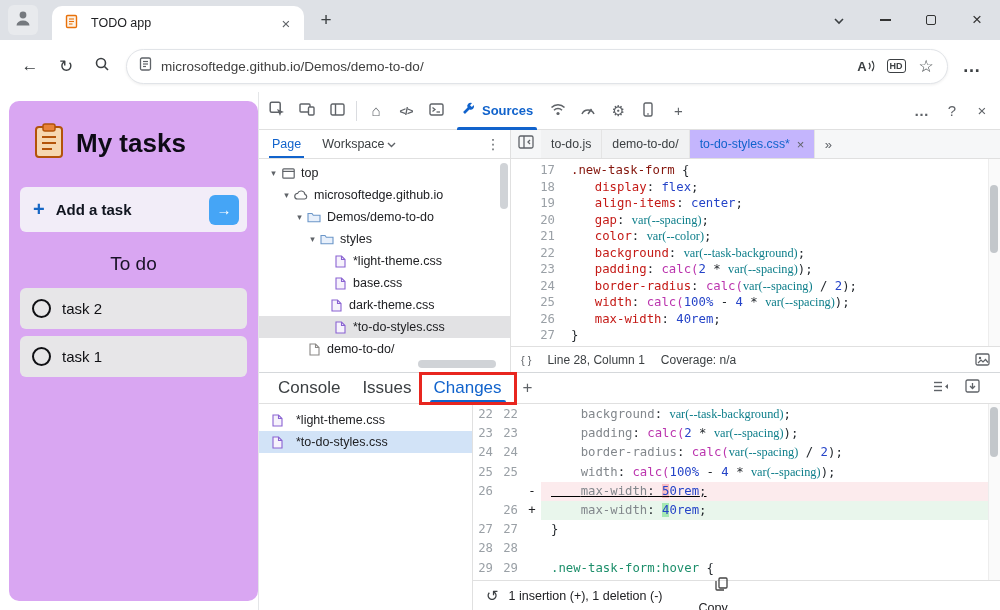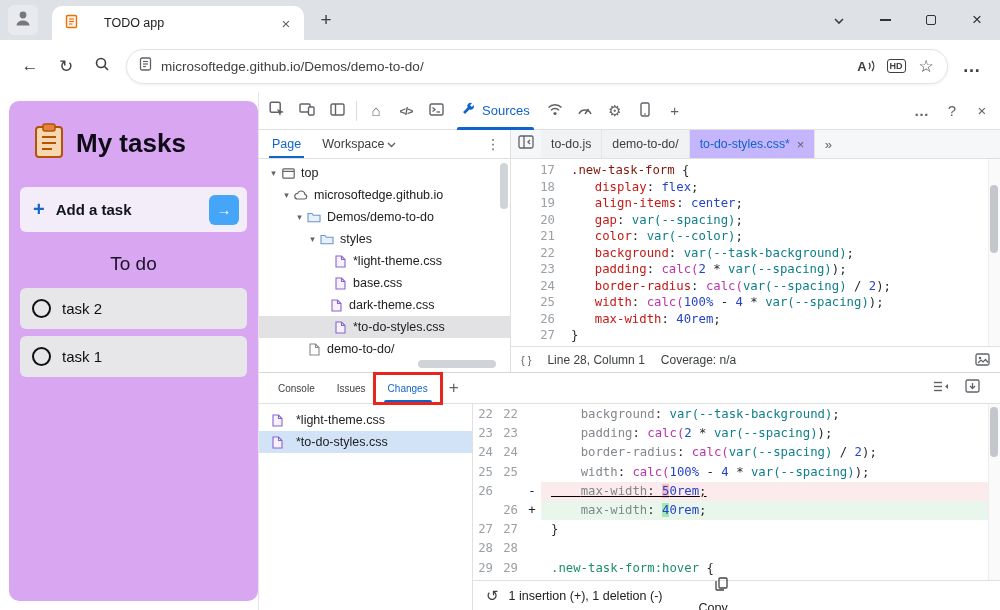--- a/index.html
+++ b/index.html
@@ -5,21 +5,21 @@
   * { box-sizing: border-box; margin: 0; padding: 0; }
   html,body { width:1000px; height:610px; }
   body { font-family:"Liberation Sans", sans-serif; cursor:default; overflow:hidden; background:#fff; }
   .screen { position:relative; width:1000px; height:610px; box-shadow: inset 0 0 0 1px #a8abaf; display:flex; flex-direction:column; }
   :root { --accent:#1163cc; --gicon:#5f6368; --border:#e0e0e0; }
 
   
   .tabstrip { height:40px; min-height:40px; background:#dee1e6; display:flex; align-items:center; padding-left:8px; }
   .profile-btn { width:30px; height:30px; border-radius:6px; background:#e8eaed; display:flex; align-items:center; justify-content:center; margin-right:14px; }
   .btab { align-self:flex-end; width:252px; height:34px; background:#fff; border-radius:10px 10px 0 0; display:flex; align-items:center; padding:0 8px 0 12px; }
-  .btab-title { flex:1; font-size:12.5px; color:#202124; margin-left:25px; white-space:nowrap; overflow:hidden; }
+  .btab-title { flex:1; font-size:12.5px; color:#202124; margin-left:12px; white-space:nowrap; overflow:hidden; }
   .btab-x { width:20px; height:20px; display:flex; align-items:center; justify-content:center; font-size:15px; color:#5f6368; border-radius:4px; }
   .newtab { width:28px; height:28px; display:flex; align-items:center; justify-content:center; font-size:19px; color:#3c4043; margin-left:8px; }
   .ts-spacer { flex:1; }
   .winctl { width:46px; height:40px; display:flex; align-items:center; justify-content:center; color:#333; font-size:16px; }
   .min-bar { width:11px; height:1.6px; background:#333; display:inline-block; }
   .max-box { width:10px; height:10px; border:1.4px solid #333; border-radius:2px; display:inline-block; }
   .close-x { font-size:17px; }
 
   
   .addrbar { height:52px; min-height:52px; background:#fff; display:flex; align-items:center; padding:0 10px 0 12px; }
@@ -48,21 +48,21 @@
   .task { height:41px; background:#e7e6e8; border-radius:6px; display:flex; align-items:center; padding:0 12px; margin-bottom:7px; }
   .task-circle { width:19px; height:19px; border:2.5px solid #101014; border-radius:50%; margin-right:11px; flex:none; background:transparent; }
   .task-label { font-size:15px; color:#101014; }
 
   
   .devtools { flex:1; min-width:0; display:flex; flex-direction:column; border-left:1px solid #e4e6e8; background:#fff; }
   .dt-toolbar { height:38px; min-height:38px; border-bottom:1px solid var(--border); display:flex; align-items:center; padding:0 3px; }
   .ticonbtn { width:30px; height:34px; display:flex; align-items:center; justify-content:center; color:var(--gicon); font-size:15px; flex:none; }
   .code-glyph { font-size:11px; font-weight:bold; letter-spacing:-1px; }
   .tsep { width:1px; height:20px; background:#dadce0; margin:0 4px; flex:none; }
-  .sources-tab { height:38px; display:flex; align-items:center; gap:6px; padding:0 10px; position:relative; flex:none; }
+  .sources-tab { height:38px; display:flex; align-items:center; gap:6px; padding:0 10px; position:relative; flex:none;font-weight:bold; }
   .sources-tab .lbl { font-size:13px; color:var(--accent); }
   .sources-tab::after { content:""; position:absolute; left:6px; right:6px; bottom:0; height:3px; background:var(--accent); border-radius:2px 2px 0 0; }
   .dt-right { margin-left:auto; display:flex; }
 
   .dt-main { flex:1; display:flex; min-height:0; overflow:hidden; }
   .dt-sidebar { width:252px; min-width:252px; border-right:1px solid var(--border); display:flex; flex-direction:column; }
   .sb-tabs { height:29px; min-height:29px; border-bottom:1px solid var(--border); display:flex; align-items:center; padding:0 10px; font-size:12.5px; color:#3c4043; }
   .page-tab { color:var(--accent); position:relative; height:100%; display:flex; align-items:center; padding:0 3px; }
   .page-tab::after { content:""; position:absolute; left:0; right:0; bottom:0; height:2.5px; background:var(--accent); }
   .ws-tab { margin-left:18px; display:flex; align-items:center; gap:2px; }
@@ -89,21 +89,21 @@
   .ed-scroll { position:absolute; right:0; top:0; bottom:0; width:12px; background:#fafafa; border-left:1px solid #ededed; }
   .ed-scroll .thumb { position:absolute; top:26px; right:2px; width:8px; height:68px; background:#c3c7cb; border-radius:4px; }
 
   .ed-status { height:26px; min-height:26px; border-top:1px solid var(--border); display:flex; align-items:center; gap:16px; padding:0 10px; font-size:12px; color:#3c4043; }
   .braces { color:var(--gicon); font-size:11px; }
   .status-right { margin-left:auto; display:flex; align-items:center; }
 
   
   .drawer { height:238px; min-height:238px; border-top:1px solid #d5d8db; display:flex; flex-direction:column; }
   .drawer-tabs { height:31px; min-height:31px; border-bottom:1px solid var(--border); display:flex; align-items:center; padding:0 8px; }
-  .dtab { height:100%; display:flex; align-items:center; padding:0 11px; font-size:10px; color:#3c4043; position:relative; }
+  .dtab { height:100%; display:flex; align-items:center; padding:0 11px; font-size:17px; color:#3c4043; position:relative; }
   .dtab.active { color:var(--accent); }
   .dtab.active::after { content:""; position:absolute; left:7px; right:7px; bottom:0; height:3px; background:var(--accent); border-radius:2px 2px 0 0; }
   .red-annotation { position:absolute; left:-4px; right:-4px; top:-1px; bottom:-2px; border:3px solid #e8261f; pointer-events:none; z-index:3; }
   .drawer-plus { margin-left:10px; font-size:17px; color:var(--gicon); }
   .drawer-right { margin-left:auto; display:flex; gap:16px; padding-right:12px; }
 
   .drawer-body { flex:1; display:flex; min-height:0; }
   .chg-files { width:214px; min-width:214px; border-right:1px solid var(--border); padding-top:5px; font-size:12.5px; color:#202124; }
   .chg-file { height:22px; display:flex; align-items:center; gap:6px; padding-left:10px; white-space:nowrap; }
   .chg-file.selected { background:#d2e3f7; }
@@ -120,21 +120,21 @@
 
   .chg-status { height:30px; min-height:30px; border-top:1px solid var(--border); display:flex; align-items:center; gap:10px; padding:0 13px; font-size:12.5px; color:#202124; }
   .revert { font-size:15px; color:#3c4043; }
   .copy-wrap { display:flex; align-items:flex-end; gap:7px; margin-left:26px;flex-direction:column; }
 
   
   .tk-sel  { color:#84150c; }
   .tk-sel2 { color:#1d8f6b; }
   .tk-prop { color:#c41a16;margin-left:9px; }
   .tk-val  { color:#2544c8; }
-  .tk-vr   { color:#0d7e8a; }
+  .tk-vr   { color:#0d7e8a;font-family:Liberation Serif, serif; }
   .tk-fn   { color:#bb35ae; }
   .tk-pln  { color:#24292e; }
   .tk-dprop{ color:#82878c; }
   .tk-hld  { background:#f8bdc4; color:#2544c8; }
   .tk-hli  { background:#a6e8b4; color:#2544c8; }
 </style>
 </head>
 <body>
 
 <div class="screen">

